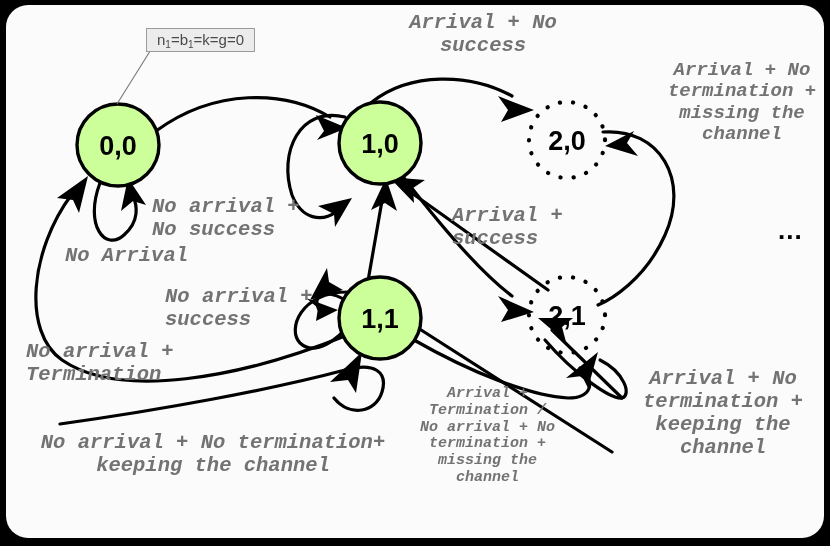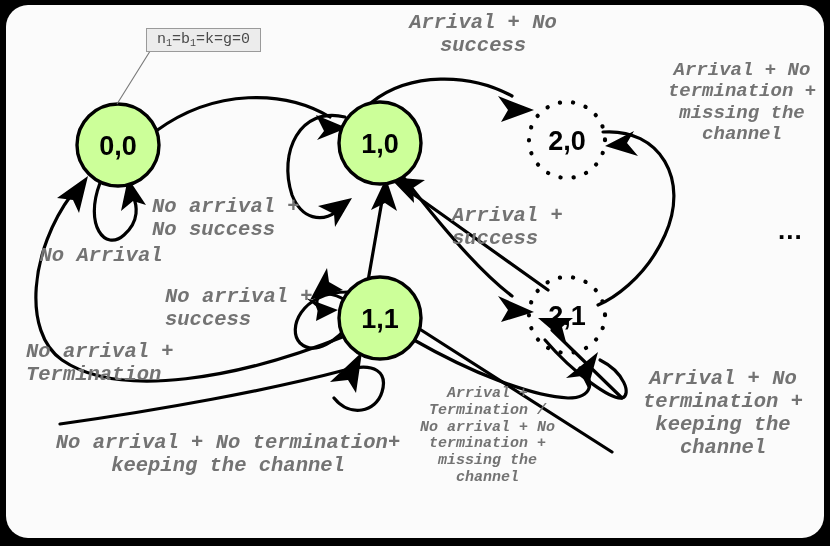--- a/index.html
+++ b/index.html
@@ -93,21 +93,21 @@
     font-weight: bold;
     font-size: 26px;
     color: #000000;
     letter-spacing: 1px;
   }
   .callout-box {
     position: absolute;
     background: #ececec;
     border: 1px solid #9a9a9a;
     color: #4a4a4a;
-    font-family: Liberation Mono, monospace;
+    font-family: Liberation Sans, sans-serif;
     font-style: normal;
     font-weight: normal;
     font-size: 15px;
     padding: 2px 10px 3px 10px;
     white-space: nowrap;
   }
   .callout-box sub { font-size: 10px; vertical-align: baseline; position: relative; top: 3px; }
 </style>
 </head>
 <body>
@@ -233,30 +233,30 @@
 
     </g>
   </svg>
 
   <div class="lbl sz-lg" style="left:383px; top:12px;  width:200px;">Arrival + No
 success</div>
   <div class="lbl sz-md" style="left:662px; top:60px;  width:160px;">Arrival + No
 termination +
 missing the
 channel</div>
-  <div class="lbl sz-lg" style="left:26px;  top:245px; width:150px; text-align:center;">No Arrival</div>
+  <div class="lbl sz-lg" style="left:38px;  top:245px; width:150px; text-align:right;">No Arrival</div>
   <div class="lbl sz-lg" style="left:152px; top:196px; width:165px; text-align:left;">No arrival +
 No success</div>
   <div class="lbl sz-lg" style="left:452px; top:205px; width:150px; text-align:left;">Arrival +
 success</div>
   <div class="lbl sz-lg" style="left:165px; top:286px; width:160px; text-align:left;">No arrival +
 success</div>
   <div class="lbl sz-lg" style="left:26px;  top:341px; width:160px; text-align:left;">No arrival +
 Termination</div>
-  <div class="lbl sz-lg" style="left:53px;  top:432px; width:350px;">No arrival +  No termination+
+  <div class="lbl sz-lg" style="left:38px;  top:432px; width:350px;">No arrival +  No termination+
 keeping the channel</div>
   <div class="lbl sz-sm" style="left:410px; top:386px; width:155px;">Arrival +
 Termination /
 No arrival + No
 termination +
 missing the
 channel</div>
   <div class="lbl sz-lg" style="left:628px; top:368px; width:190px;">Arrival +  No
 termination +
 keeping the

